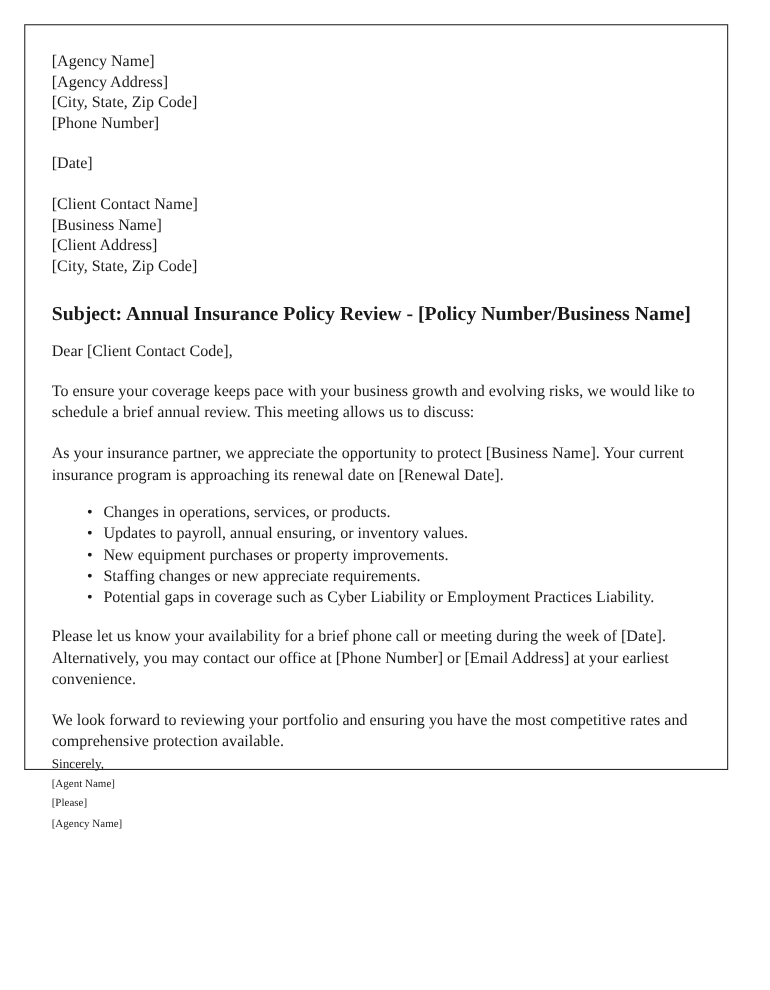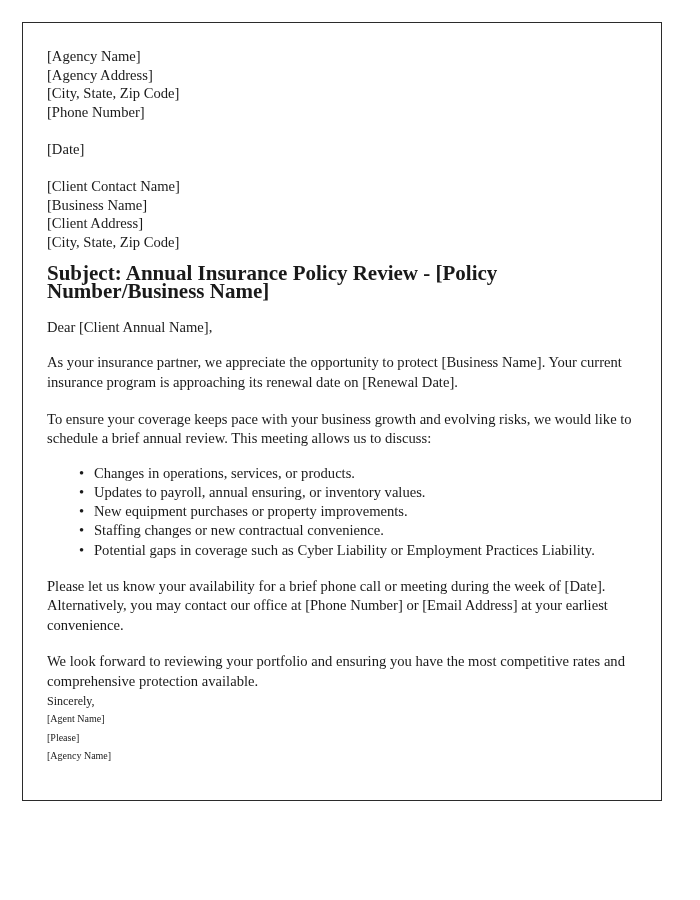--- a/index.html
+++ b/index.html
@@ -13,21 +13,21 @@
     font-family: "Liberation Serif", "DejaVu Serif", serif;
     color: #1a1a1a;
     overflow: hidden;
   }
 
   .page-frame {
     position: absolute;
     left: 22px;
     top: 22px;
     width: 640px;
-    height: 779px;
+    height: 678px;
     border: 1px solid #2b2b2b;
     box-sizing: border-box;
     background: #ffffff;
   }
 
   .letter-body {
     position: absolute;
     left: 24px;
     top: 24px;
     width: 586px;
@@ -39,24 +39,24 @@
   }
   .addr-line {
     white-space: pre;
   }
 
   .spacer-line {
     height: 18.6px;
   }
 
   .subject-line {
-    font-size: 21px;
+    font-size: 18px;
     line-height: 18.6px;
     font-weight: bold;
-    margin-top: 12px;
+    margin-top: 24px;
   }
 
   .salutation {
     font-size: 14.6px;
     line-height: 18.6px;
     margin-top: 17px;
   }
 
   .para {
     font-size: 14.6px;
@@ -116,42 +116,42 @@
 
     <div class="addr-block">
       <div class="addr-line">[Client Contact Name]</div>
       <div class="addr-line">[Business Name]</div>
       <div class="addr-line">[Client Address]</div>
       <div class="addr-line">[City, State, Zip Code]</div>
     </div>
 
     <div class="subject-line">Subject: Annual Insurance Policy Review - [Policy Number/Business Name]</div>
 
-    <div class="salutation">Dear [Client Annual Name],</div>
+    <div class="salutation">Dear [Client Contact Code],</div>
+
+    <div class="para">To ensure your coverage keeps pace with your business growth and evolving risks, we would like to schedule a brief annual review. This meeting allows us to discuss:</div>
 
     <div class="para">As your insurance partner, we appreciate the opportunity to protect [Business Name]. Your current insurance program is approaching its renewal date on [Renewal Date].</div>
-
-    <div class="para">To ensure your coverage keeps pace with your business growth and evolving risks, we would like to schedule a brief annual review. This meeting allows us to discuss:</div>
 
     <ul class="bullet-list">
       <li>
         <span class="bullet-dot">•</span>
         <span>Changes in operations, services, or products.</span>
       </li>
       <li>
         <span class="bullet-dot">•</span>
         <span>Updates to payroll, annual ensuring, or inventory values.</span>
       </li>
       <li>
         <span class="bullet-dot">•</span>
         <span>New equipment purchases or property improvements.</span>
       </li>
       <li>
         <span class="bullet-dot">•</span>
-        <span>Staffing changes or new contractual convenience.</span>
+        <span>Staffing changes or new appreciate requirements.</span>
       </li>
       <li>
         <span class="bullet-dot">•</span>
         <span>Potential gaps in coverage such as Cyber Liability or Employment Practices Liability.</span>
       </li>
     </ul>
 
     <div class="para">Please let us know your availability for a brief phone call or meeting during the week of [Date]. Alternatively, you may contact our office at [Phone Number] or [Email Address] at your earliest convenience.</div>
 
     <div class="para">We look forward to reviewing your portfolio and ensuring you have the most competitive rates and comprehensive protection available.</div>

